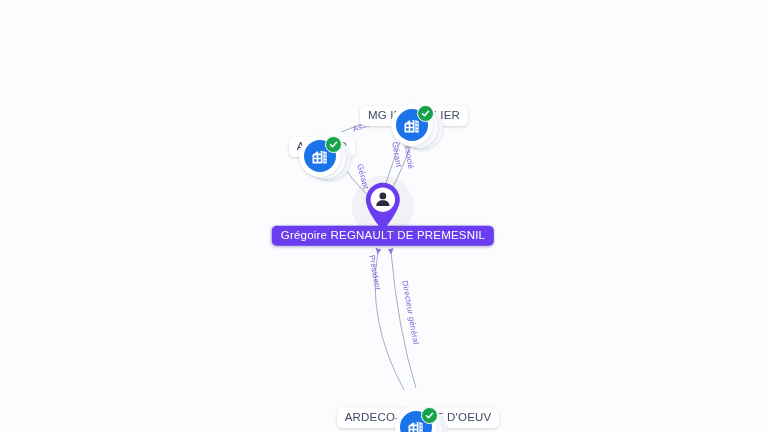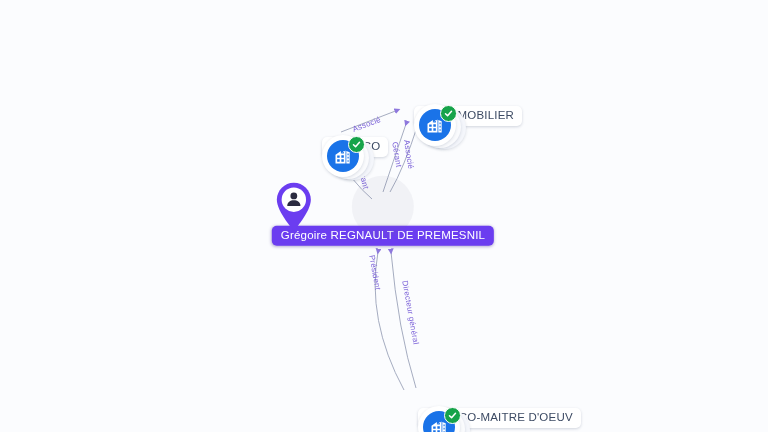--- a/index.html
+++ b/index.html
@@ -26,21 +26,21 @@
     width: 768px;
     height: 432px;
   }
 
   
   .node {
     position: absolute;
     transform: translate(-50%, -50%);
     display: flex;
     flex-direction: column;
-    align-items: flex-start;
+    align-items: center;
   }
   .node-company { width: 0; height: 0; }
 
   
   .stack {
     position: relative;
     width: 46px;
     height: 46px;
   }
   .stack-card {

